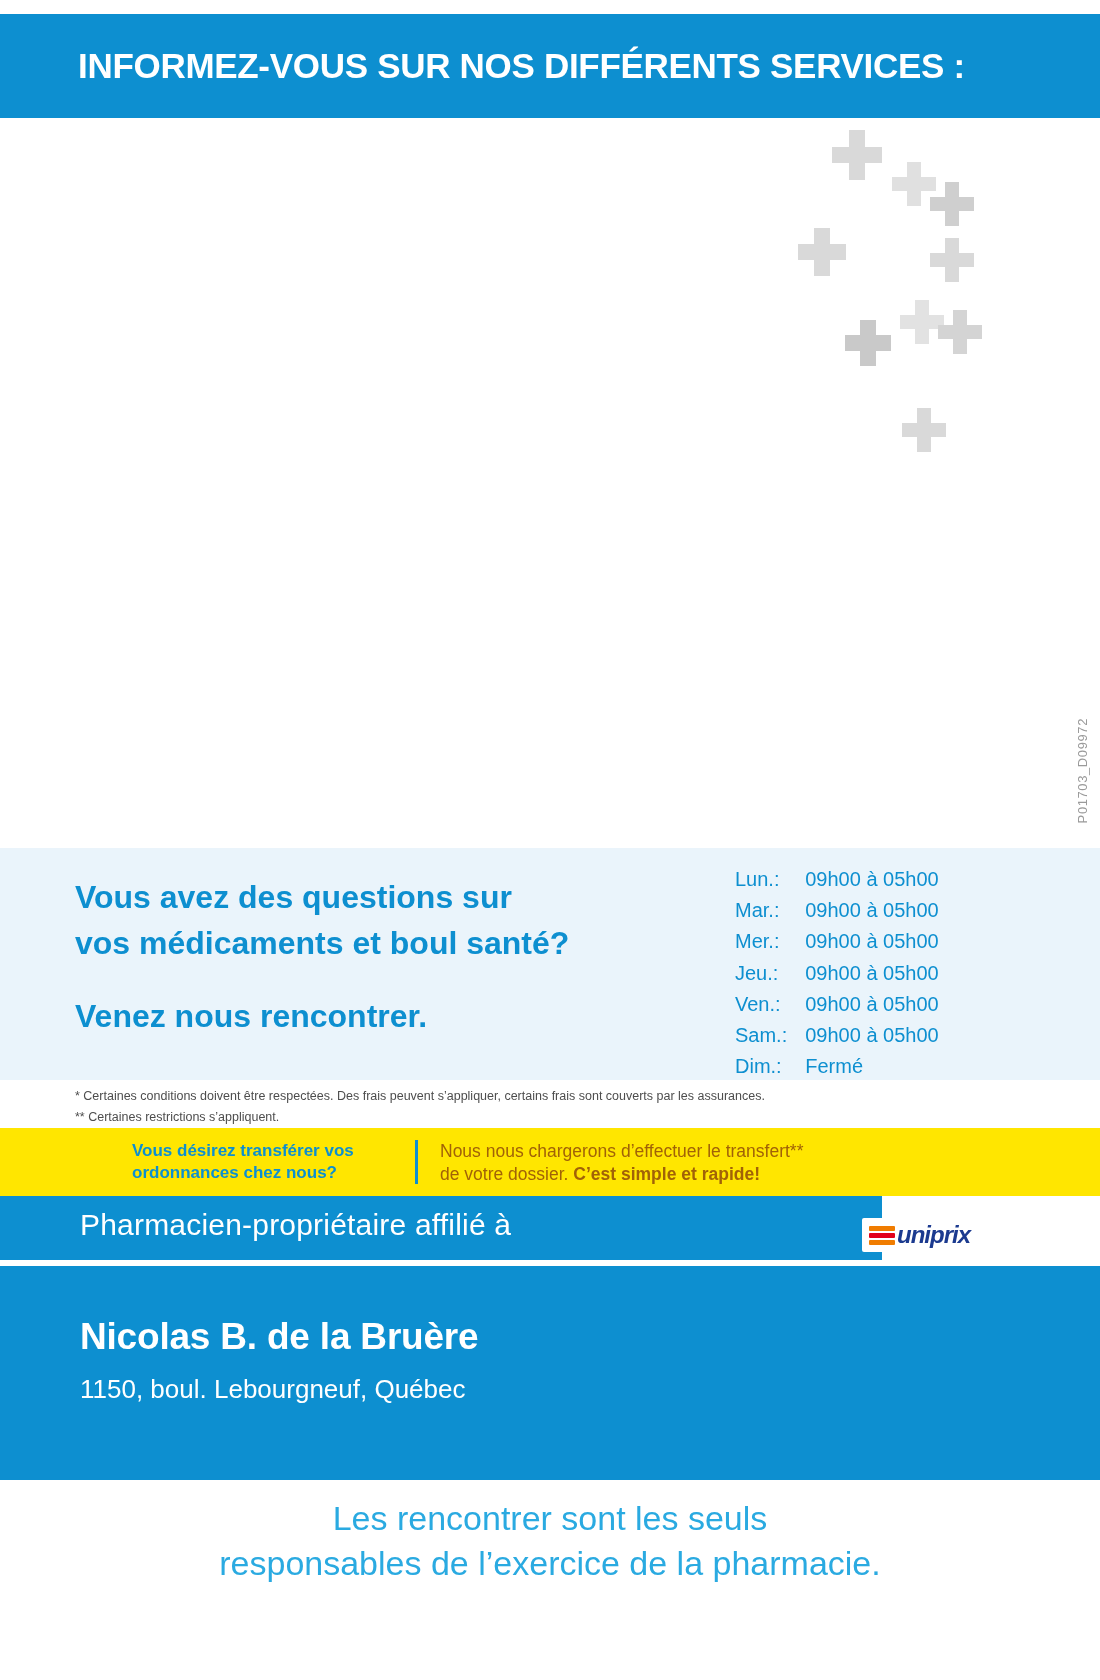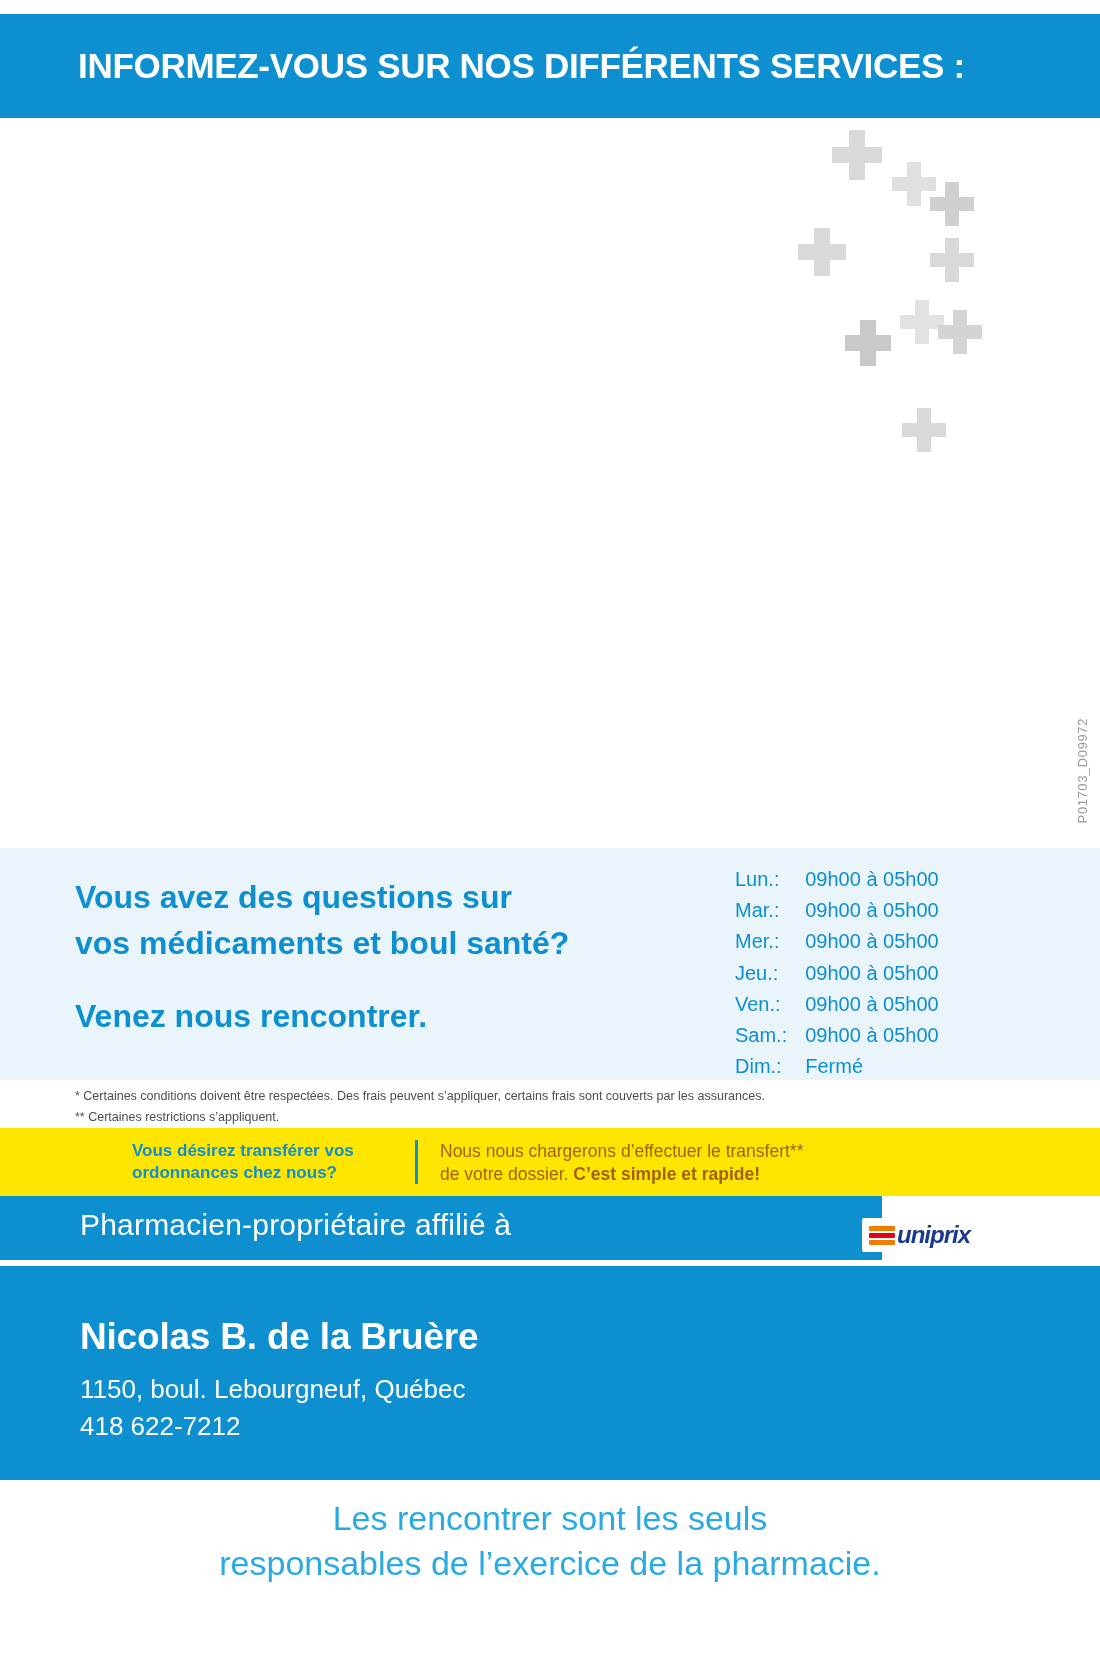--- a/index.html
+++ b/index.html
@@ -371,20 +371,19 @@
     </span>
     <span class="logo-word">uniprix</span>
   </div>
 </div>
 <div class="band-sep"></div>
 
 <div class="address-band">
   <div class="pharmacist-name">Nicolas B. de la Bruère</div>
   <div class="address-line">
     <div>1150, boul. Lebourgneuf, Québec</div>
-    <div>418 622-7212</div>
   </div>
 </div>
 
 <div class="legal">
   <div>Les rencontrer sont les seuls</div>
   <div>responsables de l’exercice de la pharmacie.</div>
 </div>
 
 </body></html>

